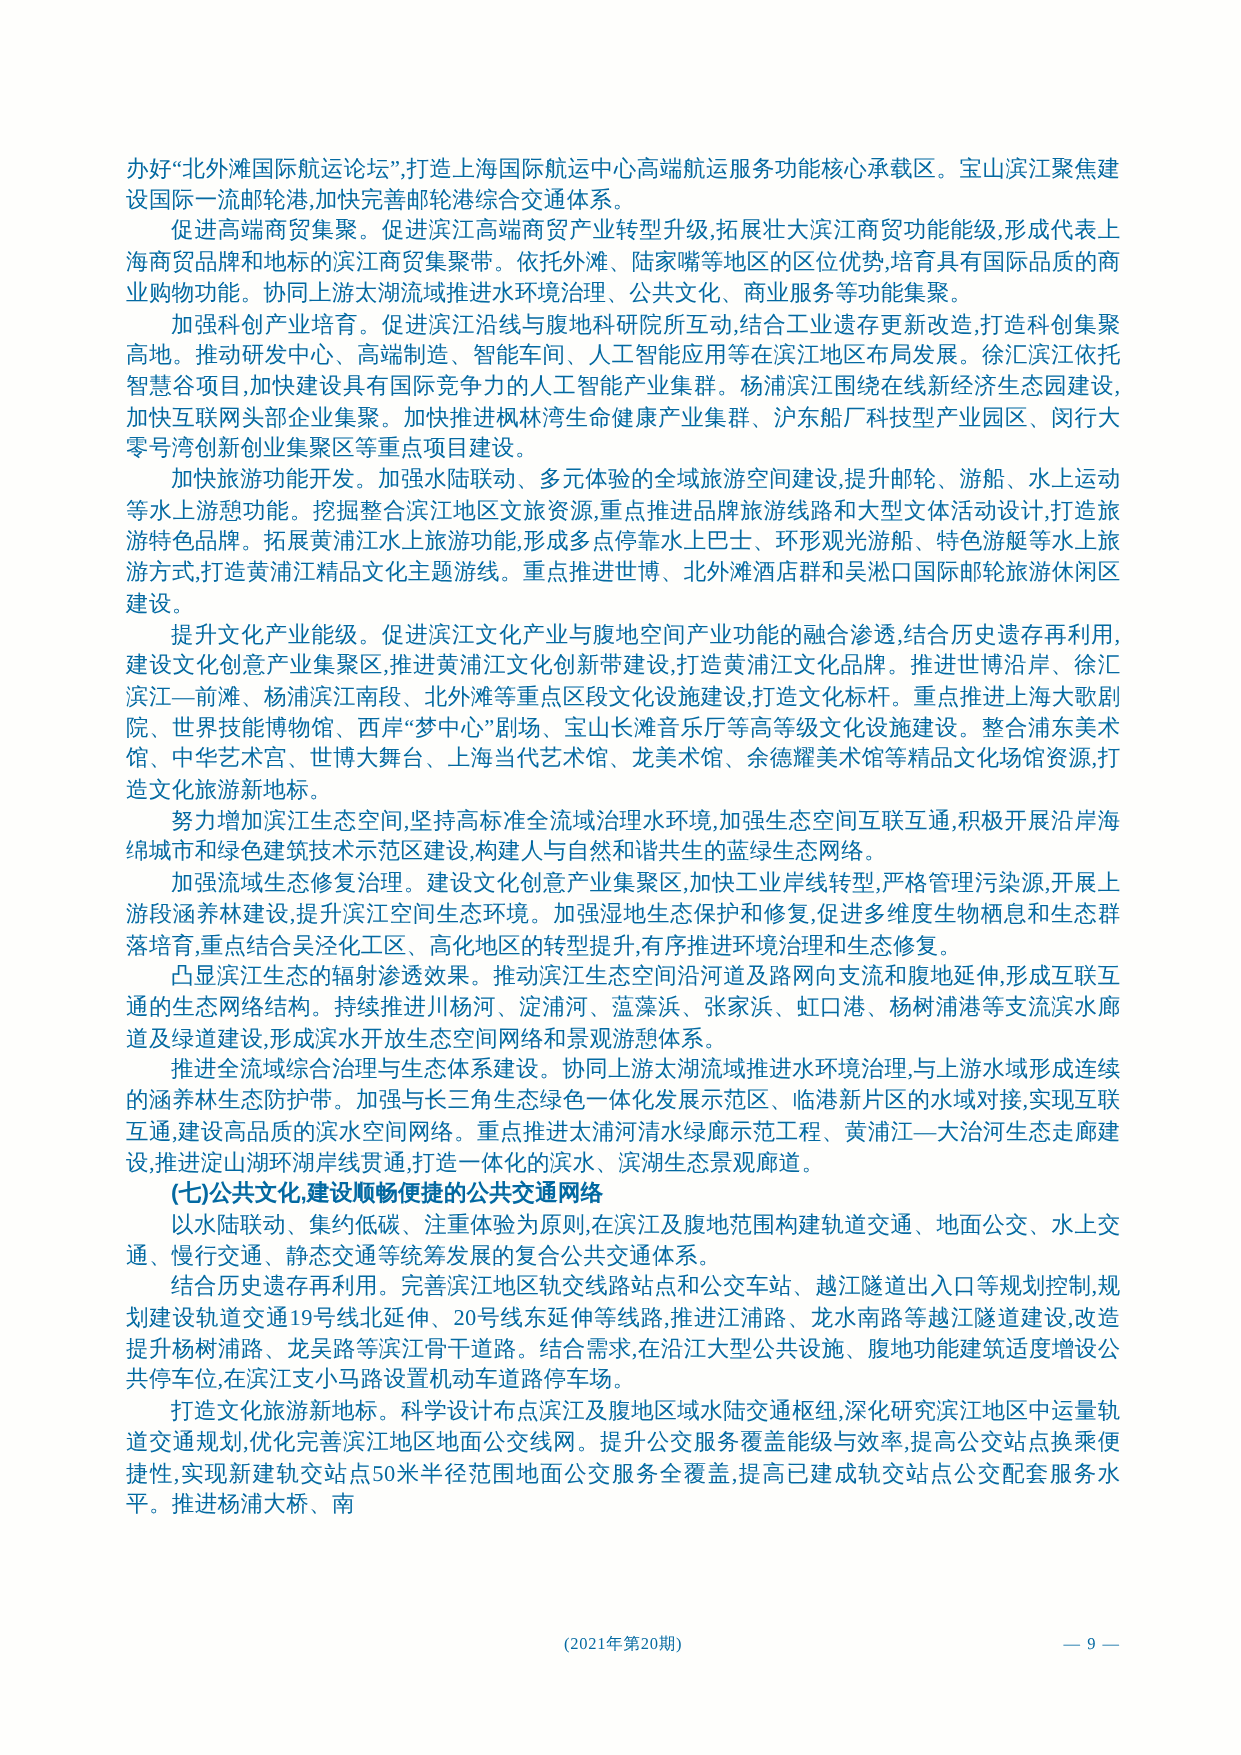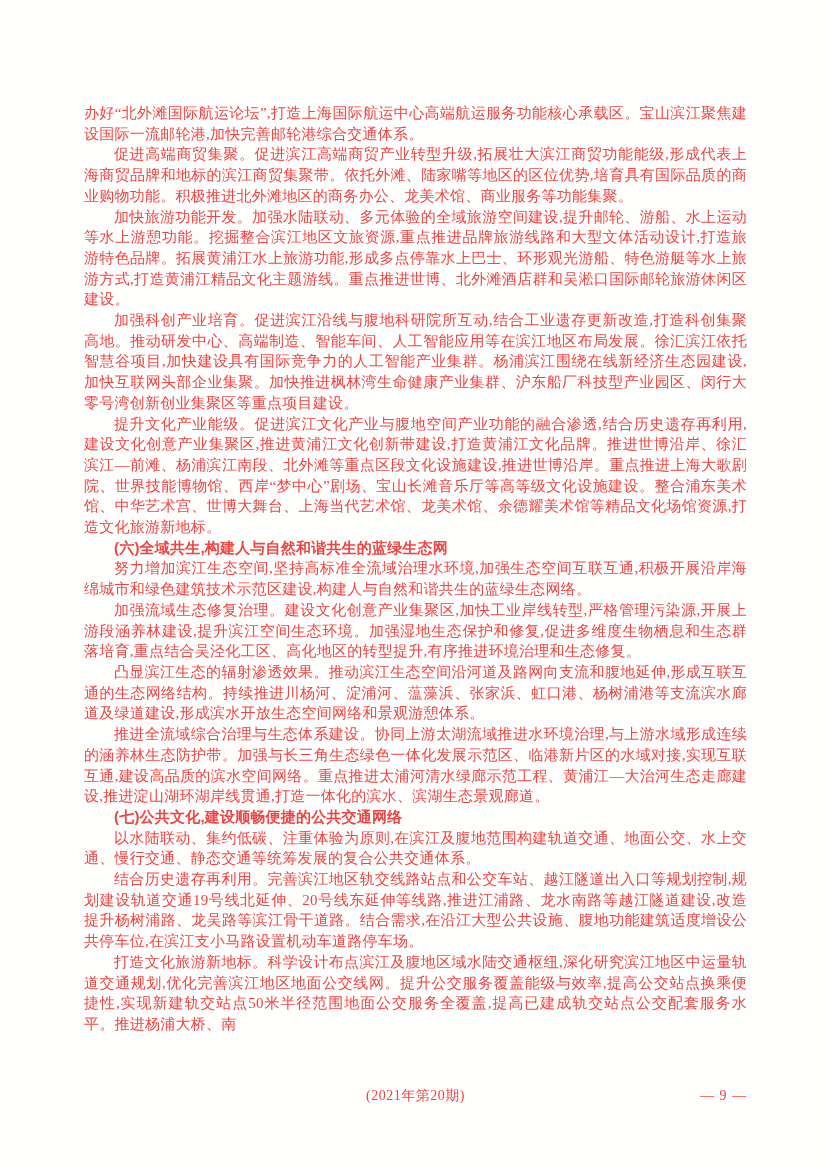--- a/index.html
+++ b/index.html
@@ -8,21 +8,21 @@
     background: #ffffff;
   }
   .page {
     position: relative;
     width: 827px;
     height: 1170px;
     margin: 0 auto;
     background: #fefefc;
     box-sizing: border-box;
     font-family: "Liberation Serif", "DejaVu Serif", serif;
-    color: #ef4444;
+    color: #0369a1;
     overflow: hidden;
   }
   .content {
     position: absolute;
     left: 84px;
     right: 80px;
     top: 103px;
   }
   .content p {
     margin: 0;
@@ -40,21 +40,21 @@
     font-weight: 700;
     font-family: "Liberation Sans", "DejaVu Sans", sans-serif;
     letter-spacing: 0.2px;
   }
   .footer {
     position: absolute;
     left: 84px;
     right: 80px;
     top: 1085px;
     height: 22px;
-    font-size: 14px;
+    font-size: 11px;
     line-height: 22px;
   }
   .footer .issue {
     position: absolute;
     left: 0;
     right: 0;
     text-align: center;
     letter-spacing: 0.5px;
   }
   .footer .pageno {
@@ -62,25 +62,24 @@
     right: 0;
     letter-spacing: 1px;
   }
 </style>
 </head>
 <body>
 
 <div class="page">
   <div class="content">
     <p class="cont">办好“北外滩国际航运论坛”,打造上海国际航运中心高端航运服务功能核心承载区。宝山滨江聚焦建设国际一流邮轮港,加快完善邮轮港综合交通体系。</p>
-    <p>促进高端商贸集聚。促进滨江高端商贸产业转型升级,拓展壮大滨江商贸功能能级,形成代表上海商贸品牌和地标的滨江商贸集聚带。依托外滩、陆家嘴等地区的区位优势,培育具有国际品质的商业购物功能。积极推进北外滩地区的商务办公、龙美术馆、商业服务等功能集聚。</p>
+    <p>促进高端商贸集聚。促进滨江高端商贸产业转型升级,拓展壮大滨江商贸功能能级,形成代表上海商贸品牌和地标的滨江商贸集聚带。依托外滩、陆家嘴等地区的区位优势,培育具有国际品质的商业购物功能。协同上游太湖流域推进水环境治理、公共文化、商业服务等功能集聚。</p>
+    <p>加强科创产业培育。促进滨江沿线与腹地科研院所互动,结合工业遗存更新改造,打造科创集聚高地。推动研发中心、高端制造、智能车间、人工智能应用等在滨江地区布局发展。徐汇滨江依托智慧谷项目,加快建设具有国际竞争力的人工智能产业集群。杨浦滨江围绕在线新经济生态园建设,加快互联网头部企业集聚。加快推进枫林湾生命健康产业集群、沪东船厂科技型产业园区、闵行大零号湾创新创业集聚区等重点项目建设。</p>
     <p>加快旅游功能开发。加强水陆联动、多元体验的全域旅游空间建设,提升邮轮、游船、水上运动等水上游憩功能。挖掘整合滨江地区文旅资源,重点推进品牌旅游线路和大型文体活动设计,打造旅游特色品牌。拓展黄浦江水上旅游功能,形成多点停靠水上巴士、环形观光游船、特色游艇等水上旅游方式,打造黄浦江精品文化主题游线。重点推进世博、北外滩酒店群和吴淞口国际邮轮旅游休闲区建设。</p>
-    <p>加强科创产业培育。促进滨江沿线与腹地科研院所互动,结合工业遗存更新改造,打造科创集聚高地。推动研发中心、高端制造、智能车间、人工智能应用等在滨江地区布局发展。徐汇滨江依托智慧谷项目,加快建设具有国际竞争力的人工智能产业集群。杨浦滨江围绕在线新经济生态园建设,加快互联网头部企业集聚。加快推进枫林湾生命健康产业集群、沪东船厂科技型产业园区、闵行大零号湾创新创业集聚区等重点项目建设。</p>
-    <p>提升文化产业能级。促进滨江文化产业与腹地空间产业功能的融合渗透,结合历史遗存再利用,建设文化创意产业集聚区,推进黄浦江文化创新带建设,打造黄浦江文化品牌。推进世博沿岸、徐汇滨江—前滩、杨浦滨江南段、北外滩等重点区段文化设施建设,推进世博沿岸。重点推进上海大歌剧院、世界技能博物馆、西岸“梦中心”剧场、宝山长滩音乐厅等高等级文化设施建设。整合浦东美术馆、中华艺术宫、世博大舞台、上海当代艺术馆、龙美术馆、余德耀美术馆等精品文化场馆资源,打造文化旅游新地标。</p>
-    <p class="heading">(六)全域共生,构建人与自然和谐共生的蓝绿生态网</p>
+    <p>提升文化产业能级。促进滨江文化产业与腹地空间产业功能的融合渗透,结合历史遗存再利用,建设文化创意产业集聚区,推进黄浦江文化创新带建设,打造黄浦江文化品牌。推进世博沿岸、徐汇滨江—前滩、杨浦滨江南段、北外滩等重点区段文化设施建设,打造文化标杆。重点推进上海大歌剧院、世界技能博物馆、西岸“梦中心”剧场、宝山长滩音乐厅等高等级文化设施建设。整合浦东美术馆、中华艺术宫、世博大舞台、上海当代艺术馆、龙美术馆、余德耀美术馆等精品文化场馆资源,打造文化旅游新地标。</p>
     <p>努力增加滨江生态空间,坚持高标准全流域治理水环境,加强生态空间互联互通,积极开展沿岸海绵城市和绿色建筑技术示范区建设,构建人与自然和谐共生的蓝绿生态网络。</p>
     <p>加强流域生态修复治理。建设文化创意产业集聚区,加快工业岸线转型,严格管理污染源,开展上游段涵养林建设,提升滨江空间生态环境。加强湿地生态保护和修复,促进多维度生物栖息和生态群落培育,重点结合吴泾化工区、高化地区的转型提升,有序推进环境治理和生态修复。</p>
     <p>凸显滨江生态的辐射渗透效果。推动滨江生态空间沿河道及路网向支流和腹地延伸,形成互联互通的生态网络结构。持续推进川杨河、淀浦河、蕰藻浜、张家浜、虹口港、杨树浦港等支流滨水廊道及绿道建设,形成滨水开放生态空间网络和景观游憩体系。</p>
     <p>推进全流域综合治理与生态体系建设。协同上游太湖流域推进水环境治理,与上游水域形成连续的涵养林生态防护带。加强与长三角生态绿色一体化发展示范区、临港新片区的水域对接,实现互联互通,建设高品质的滨水空间网络。重点推进太浦河清水绿廊示范工程、黄浦江—大治河生态走廊建设,推进淀山湖环湖岸线贯通,打造一体化的滨水、滨湖生态景观廊道。</p>
     <p class="heading">(七)公共文化,建设顺畅便捷的公共交通网络</p>
     <p>以水陆联动、集约低碳、注重体验为原则,在滨江及腹地范围构建轨道交通、地面公交、水上交通、慢行交通、静态交通等统筹发展的复合公共交通体系。</p>
     <p>结合历史遗存再利用。完善滨江地区轨交线路站点和公交车站、越江隧道出入口等规划控制,规划建设轨道交通19号线北延伸、20号线东延伸等线路,推进江浦路、龙水南路等越江隧道建设,改造提升杨树浦路、龙吴路等滨江骨干道路。结合需求,在沿江大型公共设施、腹地功能建筑适度增设公共停车位,在滨江支小马路设置机动车道路停车场。</p>
     <p>打造文化旅游新地标。科学设计布点滨江及腹地区域水陆交通枢纽,深化研究滨江地区中运量轨道交通规划,优化完善滨江地区地面公交线网。提升公交服务覆盖能级与效率,提高公交站点换乘便捷性,实现新建轨交站点50米半径范围地面公交服务全覆盖,提高已建成轨交站点公交配套服务水平。推进杨浦大桥、南</p>
   </div>
 

